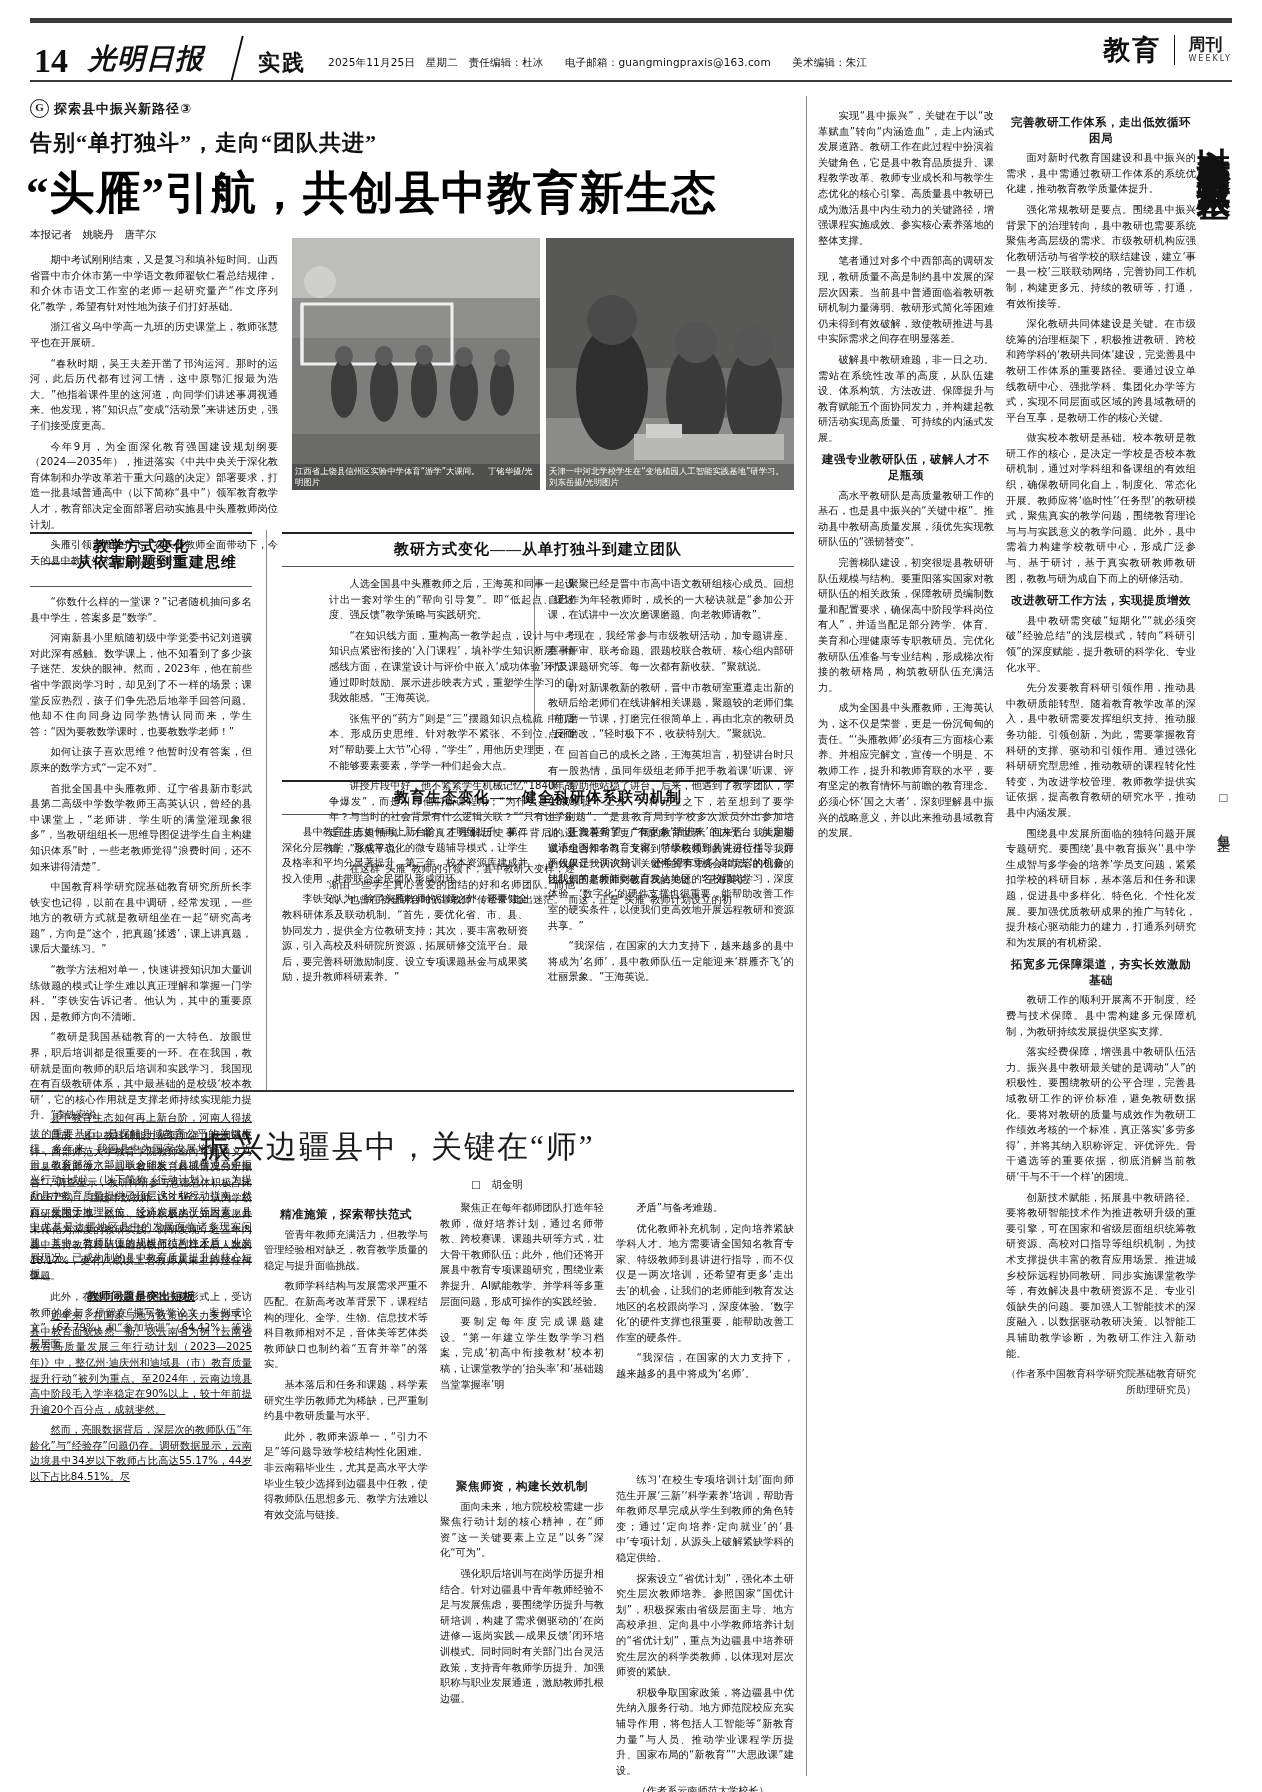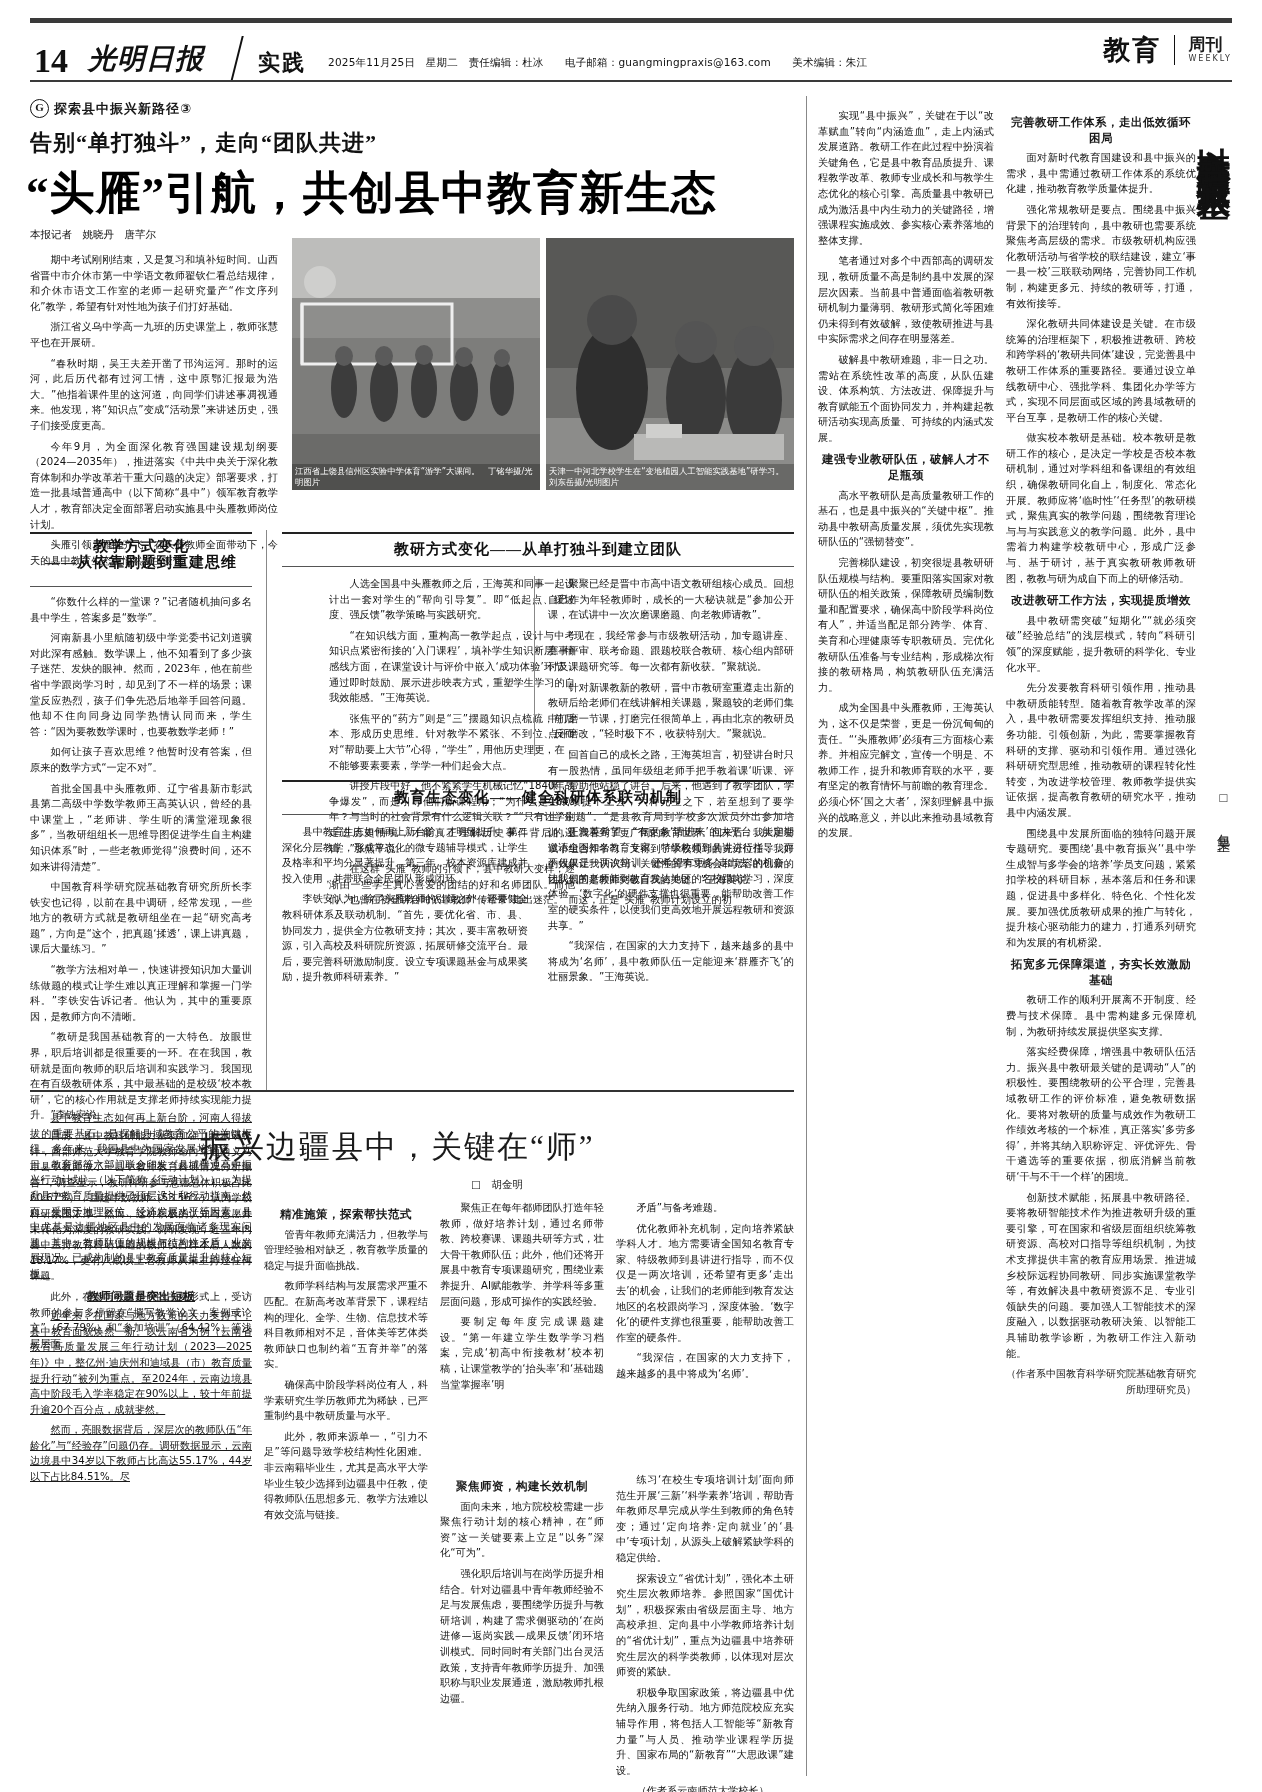--- a/index.html
+++ b/index.html
@@ -204,21 +204,21 @@
   </div>
 
   <div class="hr" style="left:30px;top:1090px;width:764px;height:2px;background:#333;"></div>
   <div class="bnr" style="left:200px;top:1126px;width:594px;">振兴边疆县中，关键在“师”</div>
   <div class="bnr-by" style="left:200px;top:1178px;width:594px;">□　胡金明</div>
 
   <div class="storycol" style="left:264px;top:1200px;width:164px;">
     <div class="minih">精准施策，探索帮扶范式</div>
     <p class="bd tiny">管青年教师充满活力，但教学与管理经验相对缺乏，教育教学质量的稳定与提升面临挑战。</p>
     <p class="bd tiny">教师学科结构与发展需求严重不匹配。在新高考改革背景下，课程结构的理化、全学、生物、信息技术等科目教师相对不足，音体美等艺体类教师缺口也制约着“五育并举”的落实。</p>
-    <p class="bd tiny">确保高中阶段学科岗位有人，科学素研究生学历教师尤为稀缺，已严重制约县中教研质量与水平。</p>
+    <p class="bd tiny">基本落后和任务和课题，科学素研究生学历教师尤为稀缺，已严重制约县中教研质量与水平。</p>
     <p class="bd tiny">此外，教师来源单一，“引力不足”等问题导致学校结构性化困难。非云南籍毕业生，尤其是高水平大学毕业生较少选择到边疆县中任教，使得教师队伍思想多元、教学方法难以有效交流与链接。</p>
   </div>
   <div class="storycol" style="left:440px;top:1200px;width:164px;">
     <p class="bd tiny">聚焦正在每年都师团队打造年轻教师，做好培养计划，通过名师带教、跨校赛课、课题共研等方式，壮大骨干教师队伍；此外，他们还将开展县中教育专项课题研究，围绕业素养提升、AI赋能教学、并学科等多重层面问题，形成可操作的实践经验。</p>
     <p class="bd tiny">要制定每年度完成课题建设。“第一年建立学生数学学习档案，完成‘初高中衔接教材’校本初稿，让课堂教学的‘抬头率’和‘基础题当堂掌握率’明</p>
   </div>
   <div class="storycol" style="left:616px;top:1200px;width:178px;">
     <p class="bd tiny">矛盾”与备考难题。</p>
     <p class="bd tiny">优化教师补充机制，定向培养紧缺学科人才。地方需要请全国知名教育专家、特级教师到县讲进行指导，而不仅仅是一两次培训，还希望有更多‘走出去’的机会，让我们的老师能到教育发达地区的名校跟岗学习，深度体验。‘数字化’的硬件支撑也很重要，能帮助改善工作室的硬条件。</p>
     <p class="bd tiny">“我深信，在国家的大力支持下，越来越多的县中将成为‘名师’。</p>

